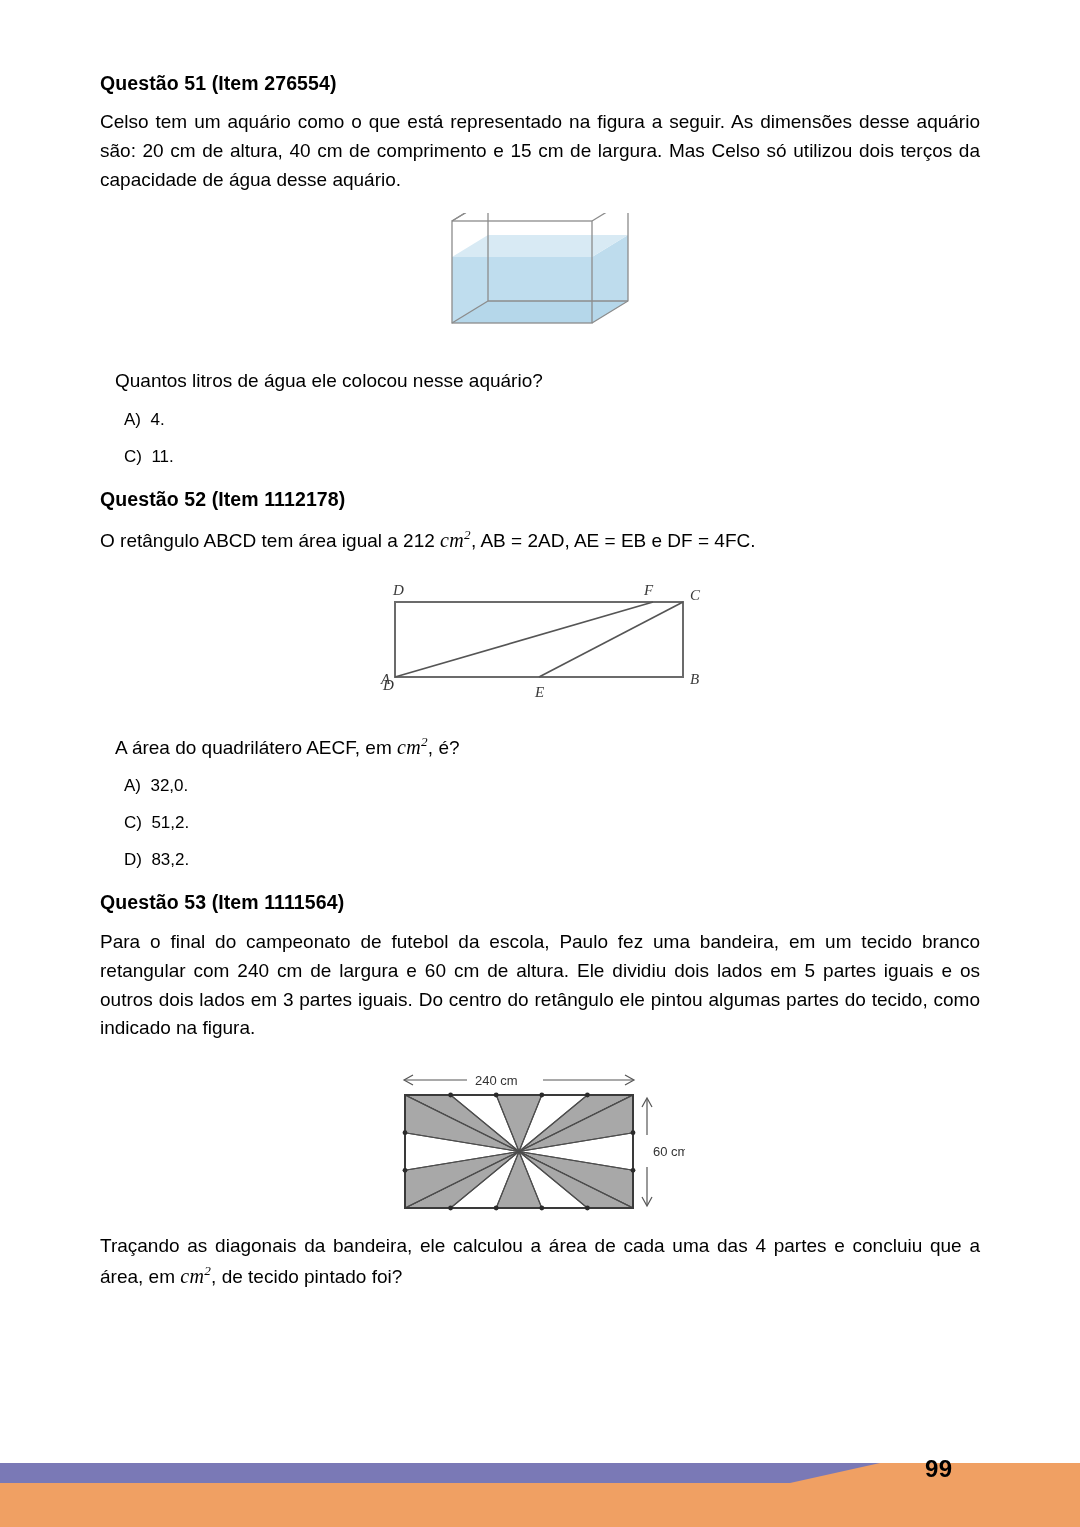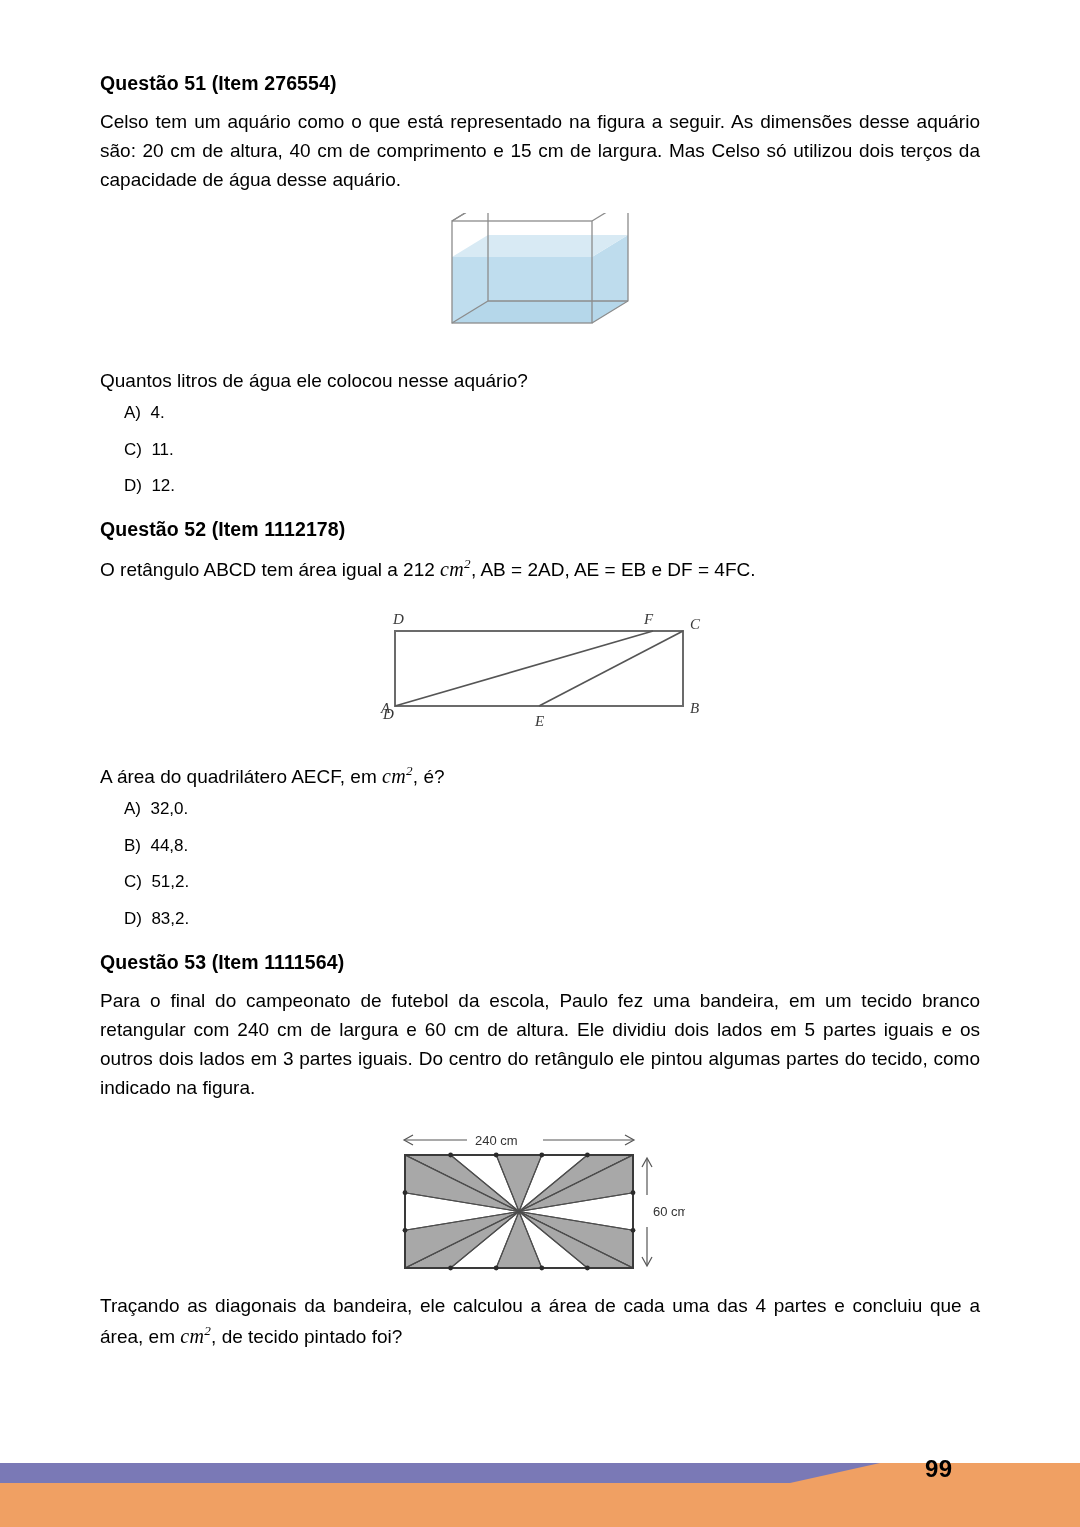--- a/index.html
+++ b/index.html
@@ -38,21 +38,21 @@
     font-size: 19px;
     line-height: 1.52;
     margin: 0;
     text-align: justify;
     text-justify: inter-word;
   }
   .q-body.nojust { text-align: left; }
   .prompt {
     font-size: 19px;
     line-height: 1.52;
-    margin: 0;
+    margin: 15px;
   }
   .options {
     margin: 8px 0 0 0;
     padding: 0;
     list-style: none;
   }
   .options li {
     font-size: 17px;
     line-height: 1.1;
     padding: 0 0 0 24px;
@@ -119,21 +119,20 @@
             <line x1="48" y1="88" x2="188" y2="88"></line>
             <line x1="48" y1="-14" x2="48" y2="88"></line>
           </g>
         </svg>
       </div>
 
       <p class="prompt" style="margin-top:30px;">Quantos litros de água ele colocou nesse aquário?</p>
       <ul class="options">
         <li>A)  4.</li>
         <li>C)  11.</li>
-        <li>D)  12.</li>
       </ul>
     </div>
 
     <div style="margin-top:22px;">
       <div class="q-title">Questão 52 (Item 1112178)</div>
       <p class="q-body nojust"><span>O retângulo ABCD tem área igual a 212 </span><span class="mathu"><span>cm</span><sup>2</sup></span><span>, AB = 2AD, AE = EB e DF = 4FC.</span></p>
 
       <div class="figure" style="margin-top:16px;">
         <svg width="350" height="130" viewBox="0 0 350 130">
 
@@ -152,21 +151,20 @@
             <text x="16" y="112">A</text>
             <text x="170" y="125">E</text>
             <text x="325" y="112">B</text>
           </g>
         </svg>
       </div>
 
       <p class="prompt" style="margin-top:26px;"><span>A área do quadrilátero AECF, em </span><span class="mathu"><span>cm</span><sup>2</sup></span><span>, é?</span></p>
       <ul class="options">
         <li>A)  32,0.</li>
-        <li>B)  44,8.</li>
         <li>C)  51,2.</li>
         <li>D)  83,2.</li>
       </ul>
     </div>
 
     <div style="margin-top:22px;">
       <div class="q-title">Questão 53 (Item 1111564)</div>
       <p class="q-body">Para o final do campeonato de futebol da escola, Paulo fez uma bandeira, em um tecido branco retangular com 240 cm de largura e 60 cm de altura. Ele dividiu dois lados em 5 partes iguais e os outros dois lados em 3 partes iguais. Do centro do retângulo ele pintou algumas partes do tecido, como indicado na figura.</p>
 
       <div class="figure" style="margin-top:20px;">

